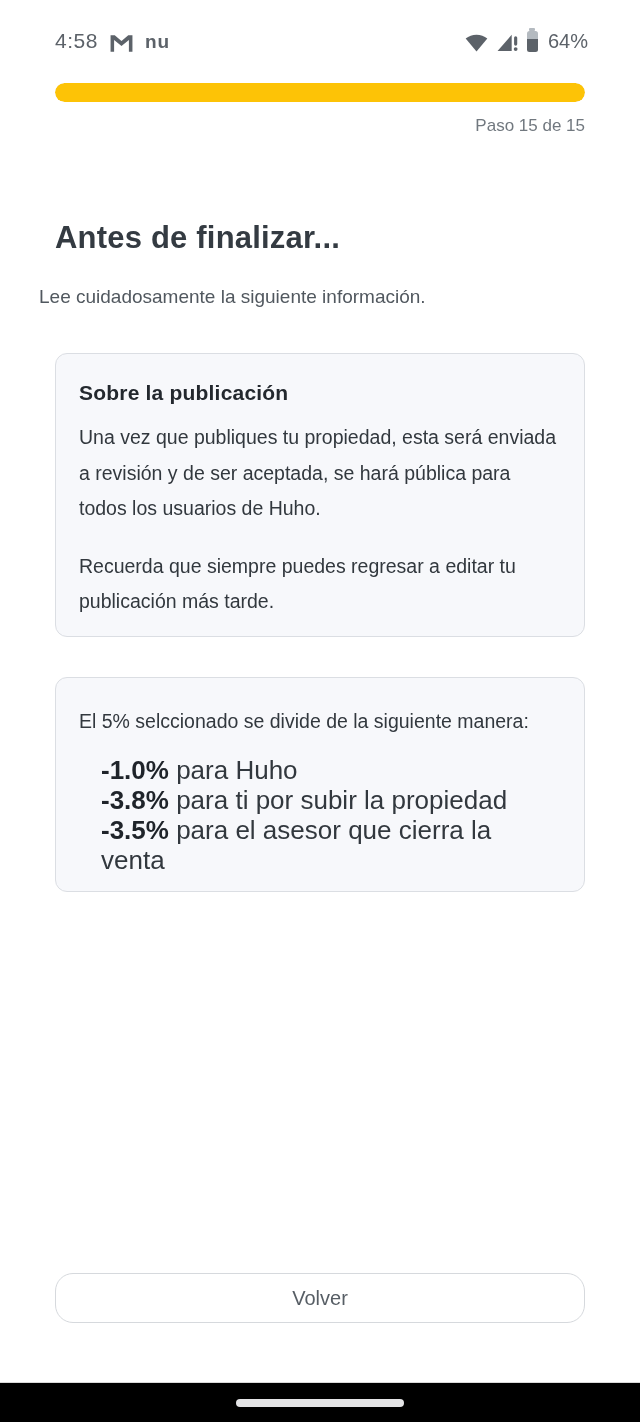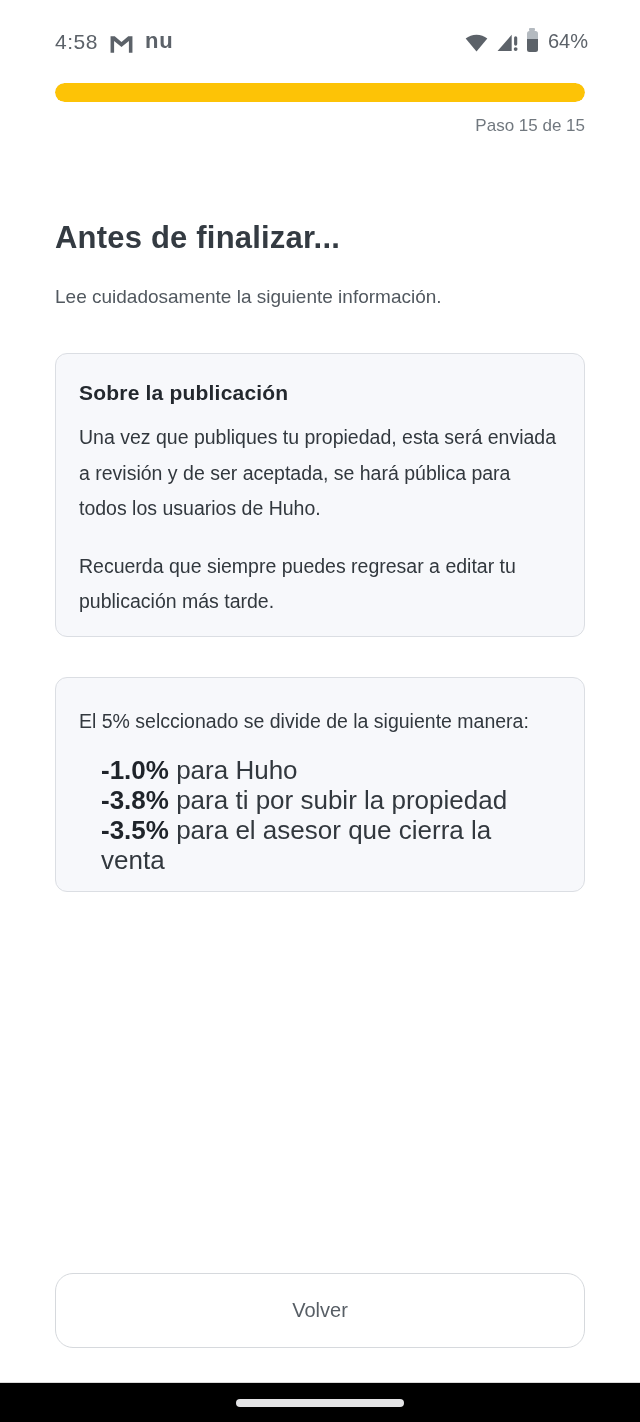--- a/index.html
+++ b/index.html
@@ -17,21 +17,21 @@
     color:#32383e;
   }
   
   .status-bar{
     display:flex;justify-content:space-between;align-items:center;
     padding:24px 52px 0 55px;height:58px;color:#5c6269;
   }
   .sb-left{display:flex;align-items:flex-end;gap:11px;}
   .sb-time{font-size:21px;letter-spacing:.5px;}
   .sb-icon{display:inline-flex;align-items:center;}
-  .sb-nu{font-size:22px;font-weight:600;letter-spacing:1px;}
+  .sb-nu{font-size:19px;font-weight:600;letter-spacing:1px;}
   .sb-right{display:flex;align-items:center;gap:7px;}
   .sb-pct{font-size:20px;margin-left:2px;}
   .battery{
     width:11px;height:21px;border-radius:2.5px;position:relative;margin:0 1px;
     background:linear-gradient(to top,#5c6269 64%,#b4bac0 64%);
   }
   .battery::before{
     content:"";position:absolute;top:-3px;left:2.5px;width:6px;height:3px;
     background:#b4bac0;border-radius:1px;
   }
@@ -42,21 +42,21 @@
   .progress-fill{height:100%;border-radius:10px;background:var(--accent);width:100%;}
   .step-label{
     margin:14px 55px 0;text-align:right;font-size:17px;color:#71787f;line-height:20px;
   }
   
   .page-title{
     margin:84px 55px 0;font-size:31px;line-height:36px;font-weight:700;color:#343b42;
     letter-spacing:.2px;
   }
   .page-subtitle{
-    margin:30px 55px 0;font-size:19px;line-height:22px;color:#51585f;
+    margin:30px 39px 0;font-size:19px;line-height:22px;color:#51585f;
   }
   
   .card{
     margin:45px 55px 0;background:var(--card-bg);
     border:1.5px solid var(--card-border);border-radius:12px;
     padding:26px 24px 16px 23px;
   }
   .card + .card{margin-top:40px;}
   .card h2{
     margin:0 0 14px;font-size:21px;line-height:26px;font-weight:700;color:#23282e;
@@ -68,21 +68,21 @@
     list-style:none;margin:16px 0 0;padding:0 0 0 22px;
     font-size:26px;color:#32383e;
   }
   .pct-list li{line-height:30px;}
   .pct-list b{font-weight:700;color:#1f242a;}
   
   .actions{
     position:absolute;left:55px;right:55px;top:1273px;display:flex;gap:25px;
   }
   .btn{
-    flex:1;height:75px;border-radius:18px;cursor:pointer;
+    flex:1;height:50px;border-radius:18px;cursor:pointer;
     font-family:inherit;display:flex;align-items:center;justify-content:center;
   }
   .btn-back{
     background:#ffffff;border:1.5px solid #d6d9dd;color:#575e65;
     font-size:20px;font-weight:400;
   }
   .btn-finish{
     background:var(--accent);border:none;color:#ffffff;
     font-size:21px;font-weight:700;letter-spacing:.2px;
   }

